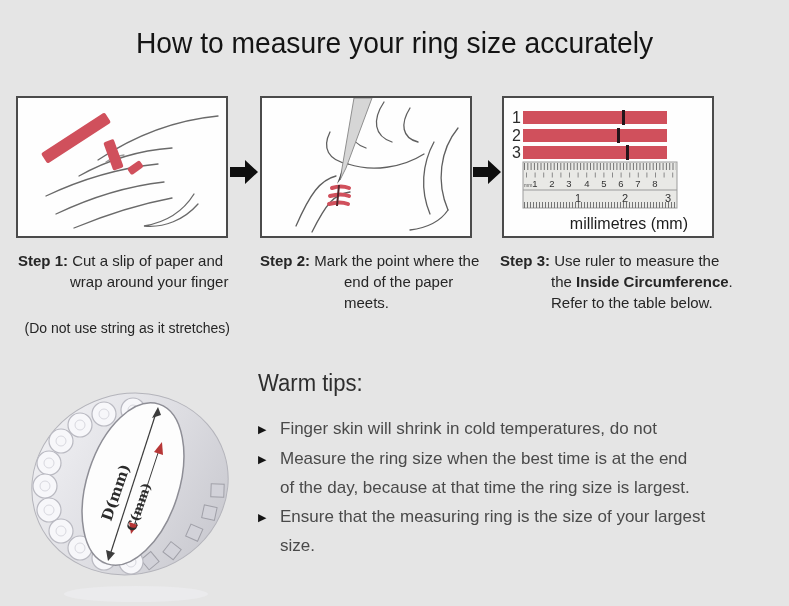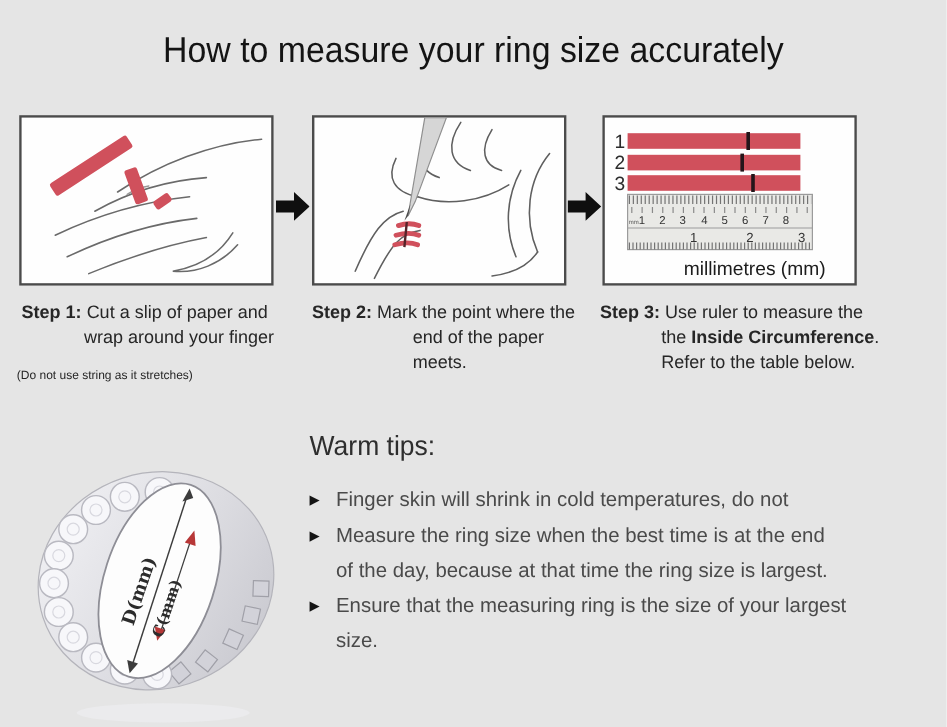--- a/index.html
+++ b/index.html
@@ -29,25 +29,25 @@
   .arrow{position:absolute;top:157px;width:28px;height:30px}
   .arrow1{left:230px}.arrow2{left:473px}
   .caption{position:absolute;top:250px;font-size:15px;line-height:1.4;color:var(--text)}
   .caption b{font-weight:bold}
   .caption1{left:18px;width:228px}
   .caption2{left:260px;width:228px}
   .caption3{left:500px;width:236px}
   .indent1{margin-left:52px}
   .indent2{margin-left:84px}
   .indent3{margin-left:51px}
-  .note{position:absolute;top:308px;font-size:10px;color:var(--text);text-align:left}
+  .note{position:absolute;top:320px;font-size:14px;color:var(--text);text-align:right}
   .note1{left:14px;width:216px}
   .note3{left:488px;width:244px}
   .ring{position:absolute;left:6px;top:368px}
-  .tips{position:absolute;left:258px;top:358px;width:524px}
+  .tips{position:absolute;left:258px;top:370px;width:524px}
   .tips-heading{font-size:23px;font-weight:normal;color:#2e2e2e;margin-bottom:17px;transform:scaleX(0.96);transform-origin:left}
   .bullet{display:flex;align-items:flex-start;color:var(--tips-text);font-size:17px;line-height:29px}
   .bmark{flex:none;width:22px;font-size:11px;line-height:29px;color:#141414;padding-top:1px}
   .btext{flex:1}
 </style>
 </head>
 <body>
 
 <div class="page">
 

